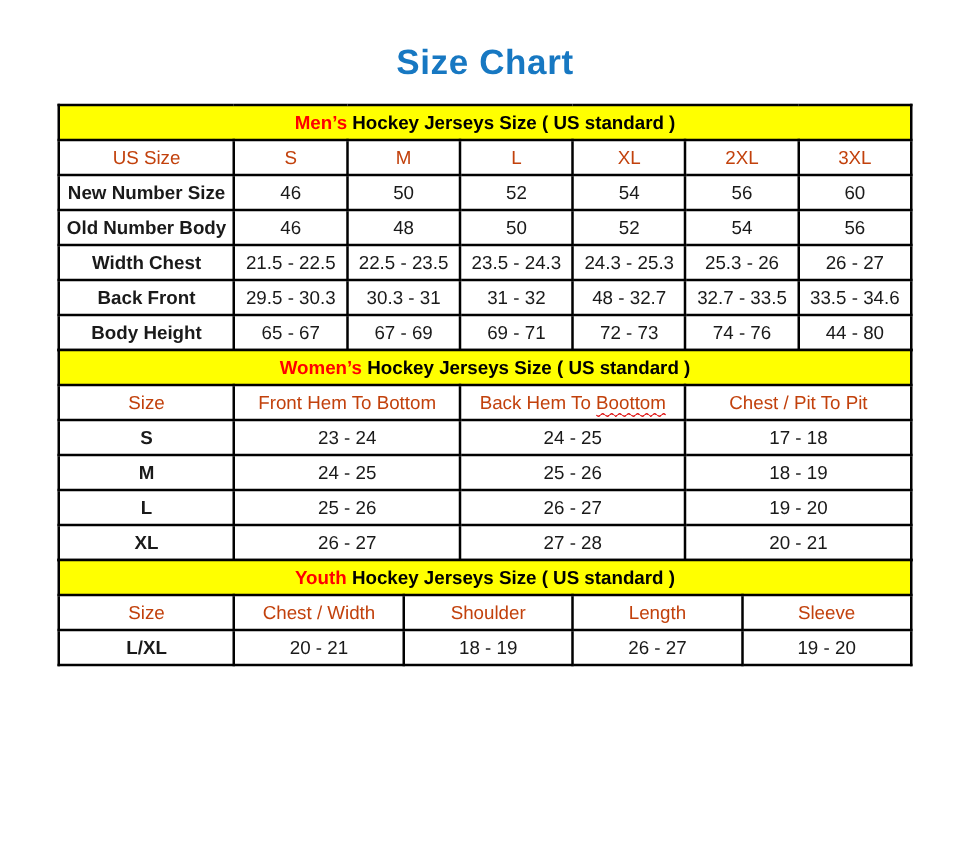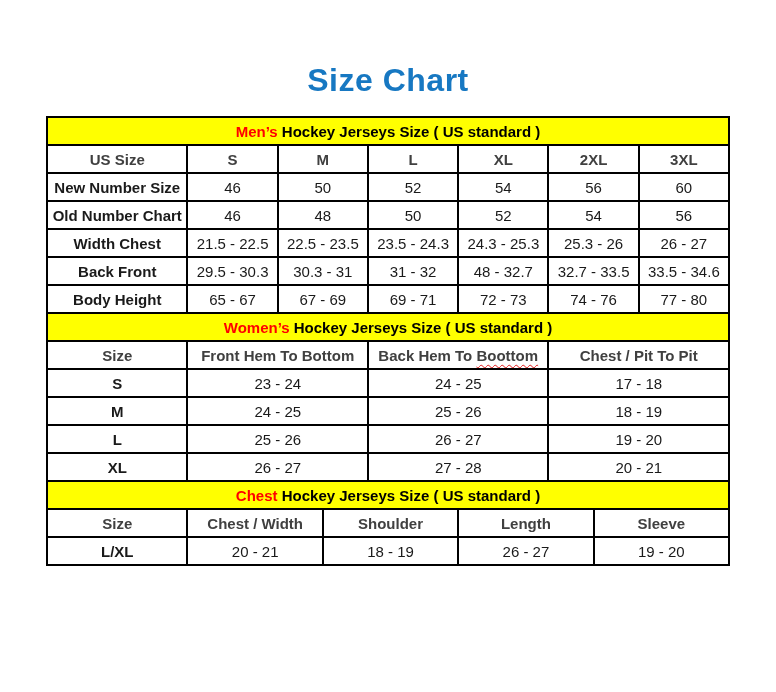--- a/index.html
+++ b/index.html
@@ -11,23 +11,23 @@
   }
   *{box-sizing:border-box;margin:0;padding:0;}
   html,body{width:776px;height:692px;}
   body{
     background:#ffffff;
     font-family:"Liberation Sans","DejaVu Sans",sans-serif;
     color:var(--text);
     overflow:hidden;
   }
   .page-title{
-    margin-top:62px;
+    margin-top:34px;
     text-align:center;
-    font-size:32px;
+    font-size:28px;
     font-weight:bold;
     letter-spacing:0.5px;
     color:var(--title-color);
   }
   .chart-wrap{
     width:684px;
     margin:17px auto 0 auto;
   }
   table.size-table{
     width:100%;
@@ -51,22 +51,22 @@
     background:var(--banner-bg);
     font-weight:bold;
     font-size:17px;
     height:37px;
     color:#000;
   }
   td.banner .hl{
     color:var(--banner-hl);
   }
   td.head{
-    font-weight:bold;
-    color:#404040;
+    font-weight:normal;
+    color:#c2410c;
     margin-left:24px;
   }
   td.rowlabel{ font-weight:bold; }
   td.rowlabel.bold{ font-weight:bold; }
   td.val{ font-weight:normal;margin-left:24px; }
   .squiggle{
     text-decoration-line:underline;
     text-decoration-style:wavy;
     text-decoration-color:#e01b1b;
     text-decoration-thickness:1px;
@@ -105,21 +105,21 @@
           <tr>
             <td class="rowlabel">New Number Size</td>
             <td class="val">46</td>
             <td class="val">50</td>
             <td class="val">52</td>
             <td class="val">54</td>
             <td class="val">56</td>
             <td class="val">60</td>
           </tr>
           <tr>
-            <td class="rowlabel">Old Number Chart</td>
+            <td class="rowlabel">Old Number Body</td>
             <td class="val">46</td>
             <td class="val">48</td>
             <td class="val">50</td>
             <td class="val">52</td>
             <td class="val">54</td>
             <td class="val">56</td>
           </tr>
           <tr>
             <td class="rowlabel">Width Chest</td>
             <td class="val">21.5 - 22.5</td>
@@ -138,21 +138,21 @@
             <td class="val">32.7 - 33.5</td>
             <td class="val">33.5 - 34.6</td>
           </tr>
           <tr>
             <td class="rowlabel">Body Height</td>
             <td class="val">65 - 67</td>
             <td class="val">67 - 69</td>
             <td class="val">69 - 71</td>
             <td class="val">72 - 73</td>
             <td class="val">74 - 76</td>
-            <td class="val">77 - 80</td>
+            <td class="val">44 - 80</td>
           </tr>
         </tbody>
       </table>
       <table class="size-table">
         <colgroup>
           <col style="width: 20.6%;">
           <col style="width: 26.4667%;">
           <col style="width: 26.4667%;">
           <col style="width: 26.4667%;">
         </colgroup>
@@ -195,21 +195,21 @@
       <table class="size-table">
         <colgroup>
           <col style="width: 20.6%;">
           <col style="width: 19.85%;">
           <col style="width: 19.85%;">
           <col style="width: 19.85%;">
           <col style="width: 19.85%;">
         </colgroup>
         <tbody>
           <tr>
-            <td colspan="5" class="banner"><span class="hl">Chest</span><span> Hockey Jerseys Size ( US standard )</span></td>
+            <td colspan="5" class="banner"><span class="hl">Youth</span><span> Hockey Jerseys Size ( US standard )</span></td>
           </tr>
           <tr>
             <td class="head">Size</td>
             <td class="head">Chest / Width</td>
             <td class="head">Shoulder</td>
             <td class="head">Length</td>
             <td class="head">Sleeve</td>
           </tr>
           <tr>
             <td class="rowlabel bold">L/XL</td>

